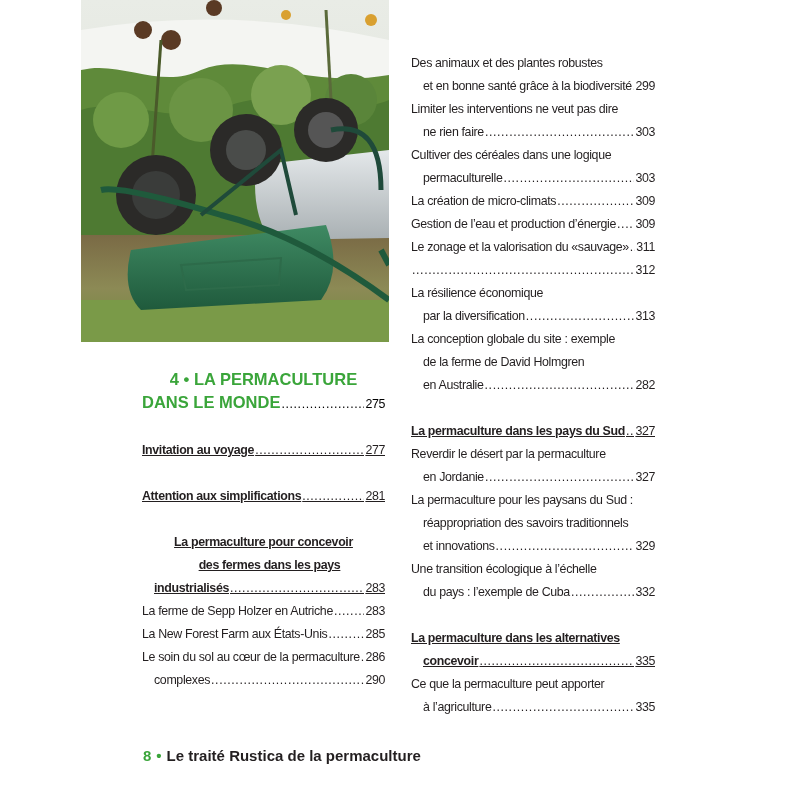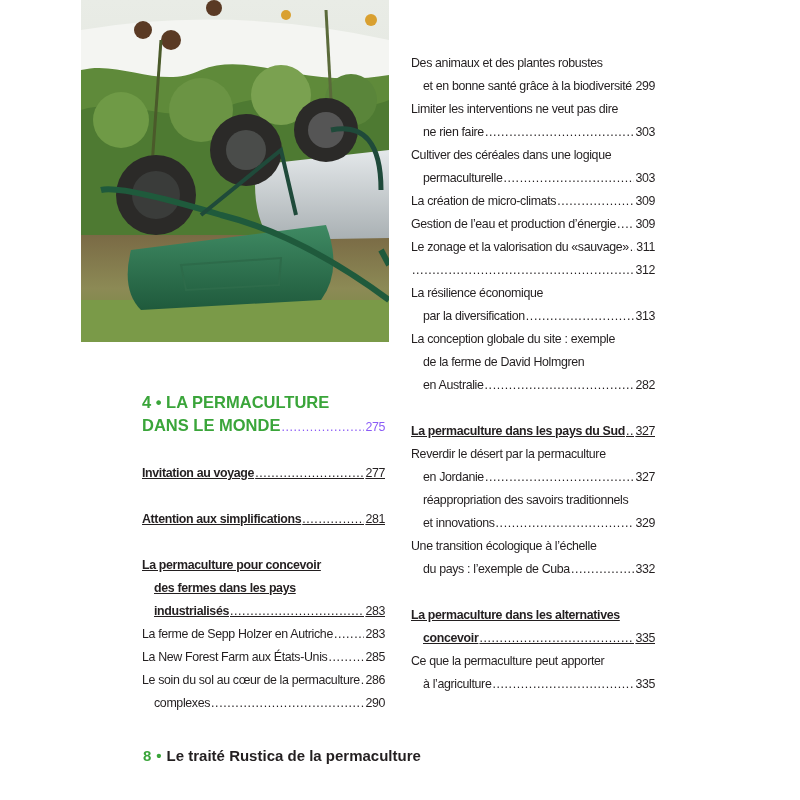--- a/index.html
+++ b/index.html
@@ -25,35 +25,35 @@
     background: #6f8a4a;
   }
   .photo svg { display: block; }
 
   .toc-col {
     position: absolute;
     font-size: 12.4px;
     letter-spacing: -0.35px;
     transform-origin: 0 0;
   }
-  .col-left { left: 142px; top: 391px; width: 243px; }
+  .col-left { left: 142px; top: 368px; width: 243px; text-align: center; }
   .col-right { left: 411px; top: 52px; width: 244px; }
 
   .chapter-title {
     color: #3aa53a;
     font-weight: bold;
     font-size: 16.5px;
     letter-spacing: 0;
     line-height: 23px;
     margin: 0;
   }
   .chapter-title .line { display: block; white-space: nowrap; }
   .chapter-title .last { display: flex; align-items: baseline; }
   .chapter-title .last .dots,
-  .chapter-title .last .page { font-size: 12.4px; font-weight: normal; color: #8b5cf6; letter-spacing: -0.35px; }
+  .chapter-title .last .page { font-size: 12.4px; font-weight: normal; color: #000000; letter-spacing: -0.35px; }
 
   .entry { margin: 0; line-height: 23px; }
   .entry .line { display: block; white-space: nowrap; }
   .entry .indent { padding-left: 12px; }
   .entry .last { display: flex; align-items: baseline; white-space: nowrap; }
   .dots {
     flex: 1 1 auto;
     overflow: hidden;
     white-space: nowrap;
     margin: 0 1px;
@@ -307,20 +307,21 @@
   <div class="entry">
     <span class="line">Reverdir le désert par la permaculture</span>
     <span class="line last indent">
       <span>en Jordanie</span>
       <span class="dots"></span>
       <span class="page">327</span>
     </span>
   </div>
 
   <div class="entry">
+    <span class="line">La permaculture pour les paysans du Sud :</span>
     <span class="line indent">réappropriation des savoirs traditionnels</span>
     <span class="line last indent">
       <span>et innovations</span>
       <span class="dots"></span>
       <span class="page">329</span>
     </span>
   </div>
 
   <div class="entry">
     <span class="line">Une transition écologique à l’échelle</span>

